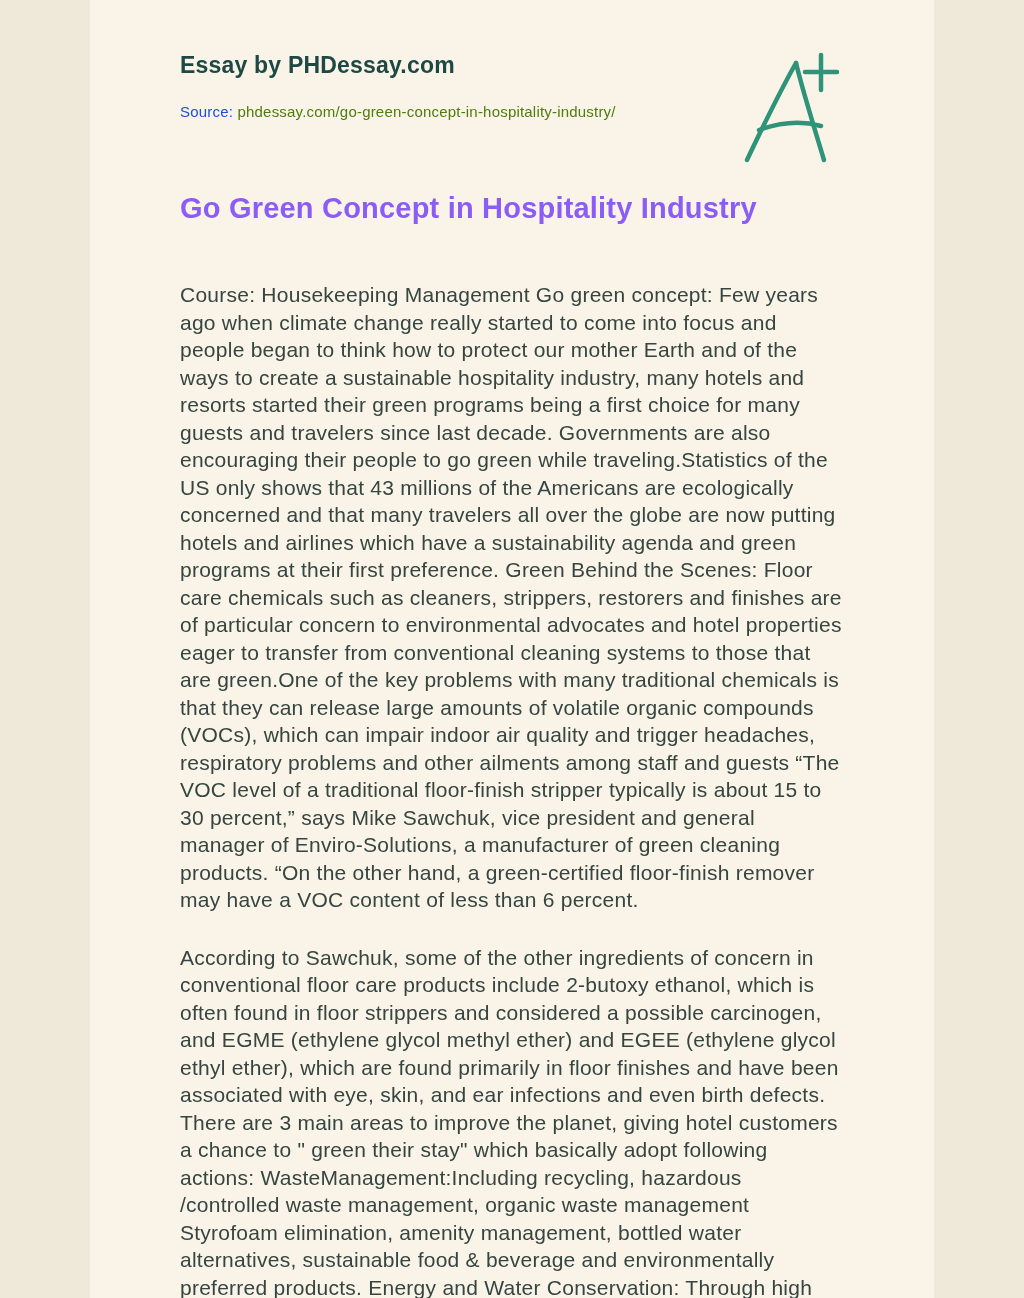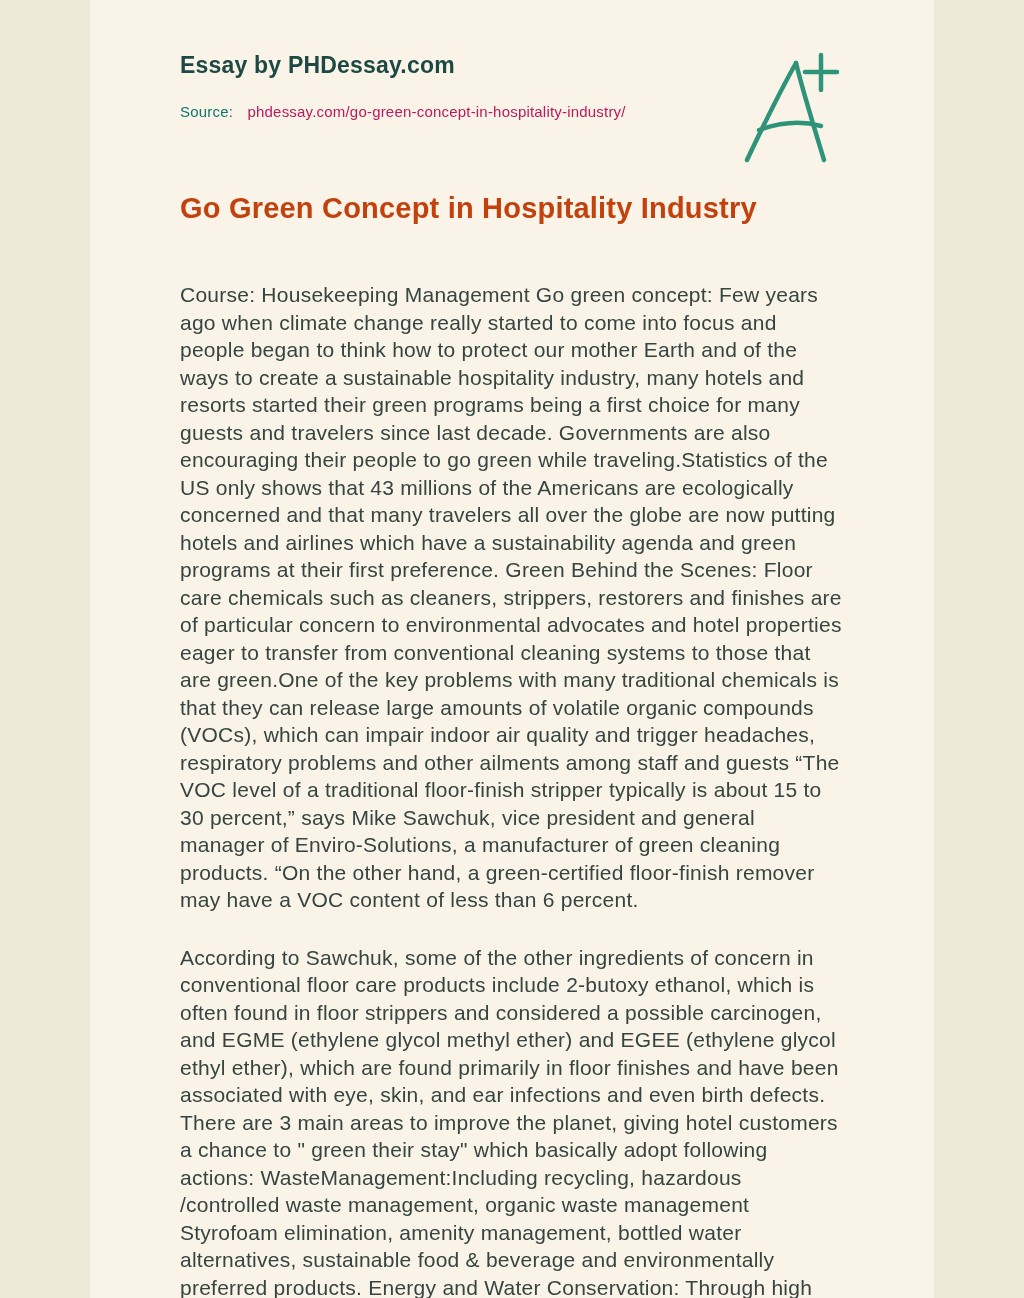--- a/index.html
+++ b/index.html
@@ -30,28 +30,27 @@
     letter-spacing: 0.2px;
   }
 
   .source-line {
     margin-top: 24px;
     font-size: 15px;
     letter-spacing: 0.2px;
   }
 
   .source-label {
-    color: #0f766e;
+    color: #1d4ed8;
   }
 
   .source-link {
-    color: #be185d;
+    color: #4d7c0f;
     text-decoration: none;
     cursor: pointer;
-    margin-left: 10px;
   }
 
   
   .logo {
     position: absolute;
     top: 50px;
     right: 95px;
     width: 100px;
     height: 115px;
   }
@@ -59,21 +58,21 @@
   .logo svg {
     width: 100%;
     height: 100%;
   }
 
   
   .title {
     margin-top: 72px;
     font-size: 29px;
     font-weight: 700;
-    color: #c2410c;
+    color: #8b5cf6;
     letter-spacing: 0.2px;
   }
 
   
   .essay-body {
     margin-top: 56px;
     max-width: 848px;
   }
 
   .essay-body p {

